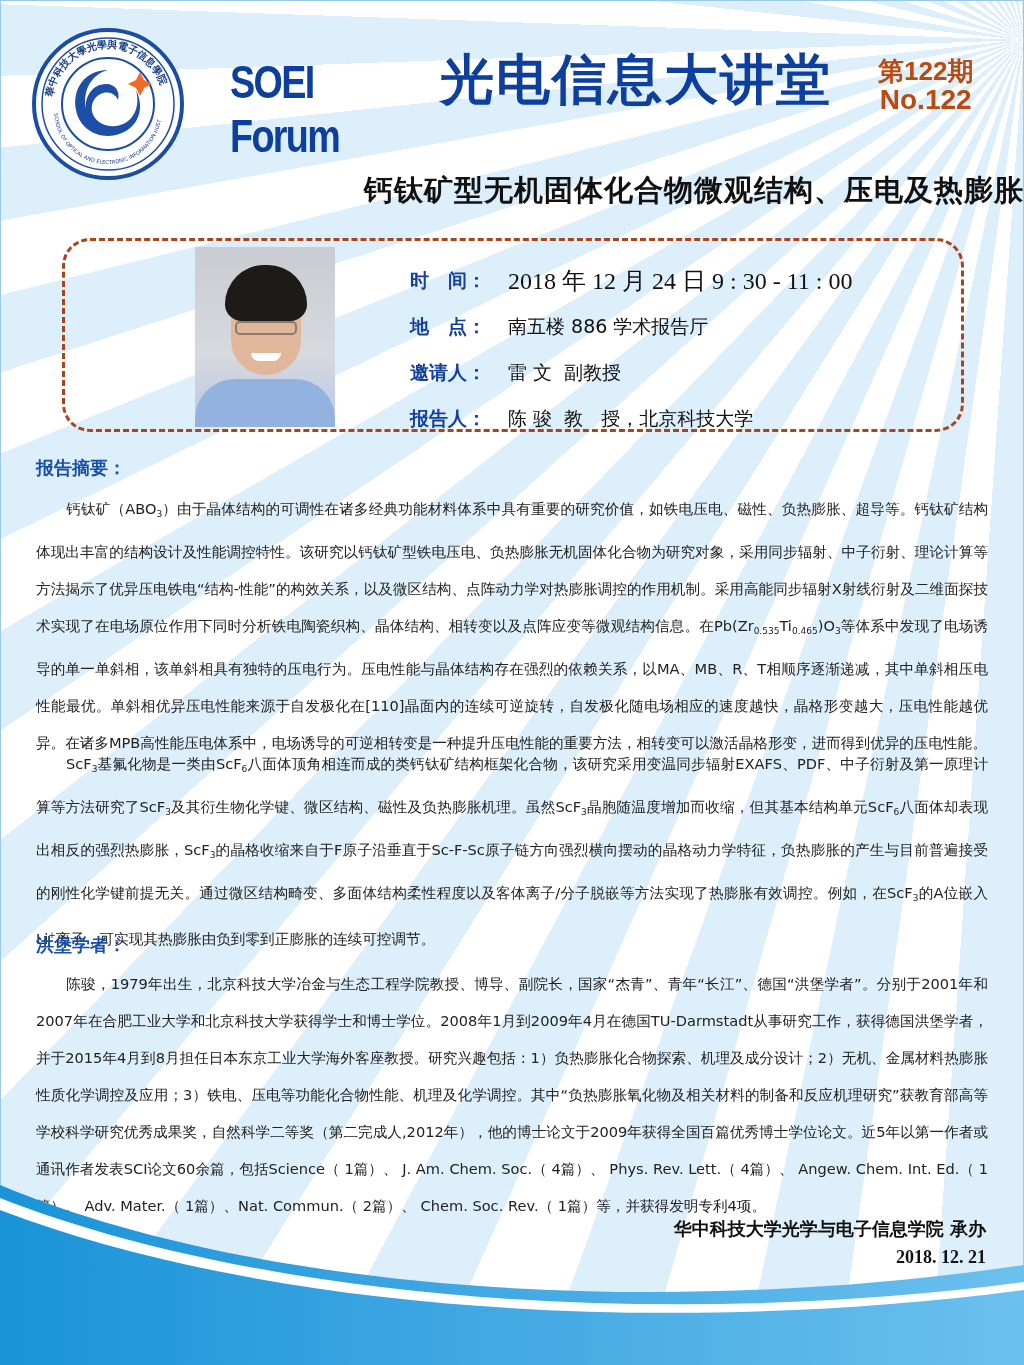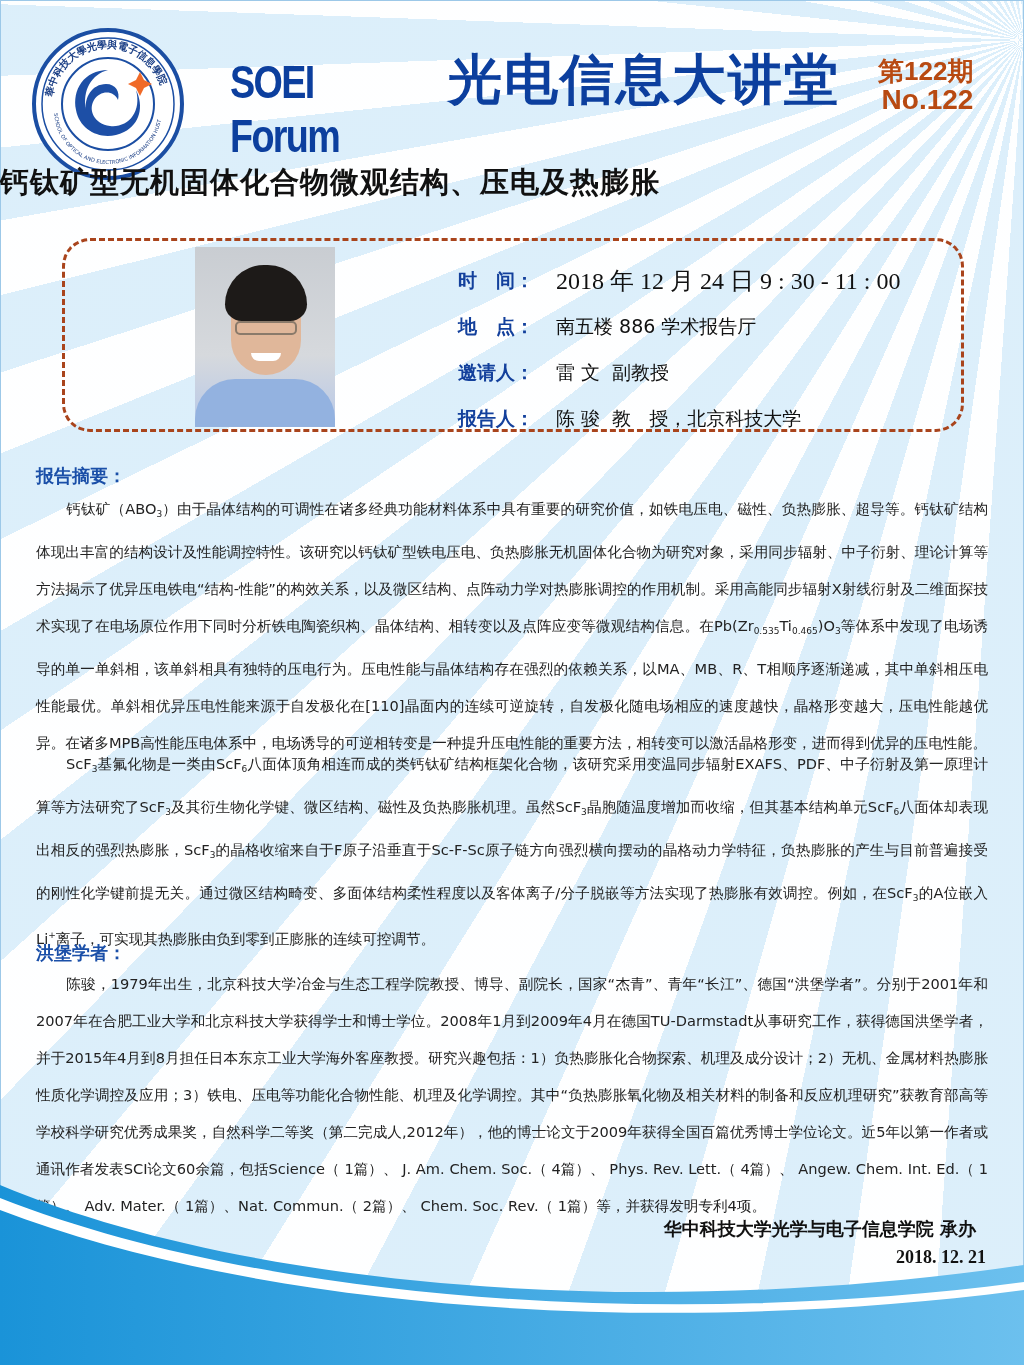--- a/index.html
+++ b/index.html
@@ -29,74 +29,74 @@
       position: absolute; left: 32px; top: 28px;
       width: 152px; height: 152px;
     }
     .brand {
       position: absolute; left: 230px; top: 44px;
       color: #0c3f9e; font-weight: bold;
       font-family: "Liberation Sans", sans-serif;
       display: flex; align-items: baseline;
     }
     .brand-en { font-size: 46px; letter-spacing: -2px; transform: scaleX(0.82); transform-origin: left; display:inline-block; width: 210px; }
-    .brand-cn { font-size: 54px; letter-spacing: 2px; margin-left: 8px; font-family: Liberation Serif, serif; }
+    .brand-cn { font-size: 54px; letter-spacing: 2px; font-family: Liberation Serif, serif; }
     .issue {
       position: absolute; left: 878px; top: 58px;
-      color: #b84a12; font-weight: bold; text-align: right; line-height: 1.05;
+      color: #b84a12; font-weight: bold; text-align: center; line-height: 1.05;
       font-family: "Liberation Sans", sans-serif;
     }
     .issue-cn { font-size: 26px; }
     .issue-en { font-size: 28px; }
 
     .talk-title {
-      position: absolute; left: 0; right: 0; top: 163px;
-      text-align: left; font-size: 29px; font-weight: bold; color: #111;
+      position: absolute; left: 0; right: 0; top: 171px;
+      text-align: right; font-size: 29px; font-weight: bold; color: #111;
       letter-spacing: 1px;
     }
 
     
     .info-box {
       position: absolute; left: 62px; top: 238px; width: 902px; height: 194px;
       border: 3px dashed #a9441c; border-radius: 28px;
     }
     .photo {
       position: absolute; left: 195px; top: 247px; width: 140px; height: 180px;
       background: linear-gradient(180deg, #c9cdd2 0%, #d6d9dd 60%, #b7c8e8 100%);
       overflow: hidden;
     }
     .photo .hair { position:absolute; left:30px; top:18px; width:82px; height:56px; background:#1d1a18; border-radius:42px 42px 18px 18px; }
     .photo .face { position:absolute; left:36px; top:42px; width:70px; height:86px; background:#e0b79a; border-radius:30px 30px 36px 36px; }
     .photo .glasses { position:absolute; left:40px; top:74px; width:62px; height:14px; border:2px solid #8a7a6a; border-radius:5px; }
     .photo .smile { position:absolute; left:56px; top:106px; width:30px; height:8px; background:#fff; border-radius:0 0 14px 14px; }
     .photo .shirt { position:absolute; left:0; top:132px; width:140px; height:60px; background:#93b2e0; border-radius:40px 40px 0 0; }
 
-    .info-rows { position: absolute; left: 410px; top: 258px; margin-left: 48px; }
+    .info-rows { position: absolute; left: 410px; top: 258px; }
     .info-row { display: flex; height: 46px; align-items: center; font-size: 19px; }
     .info-label { width: 98px; color: #13409c; font-weight: bold; letter-spacing: 0; white-space: pre; }
     .info-value { color: #111; white-space: pre; }
     .info-value.serif { font-family: "Liberation Serif", serif; font-weight: normal; font-size: 24px; }
 
     
     .section-heading {
       position: absolute; left: 36px;
-      color: #1a4fa8; font-weight: bold; font-size: 18px; margin-top: 8px;
+      color: #1a4fa8; font-weight: bold; font-size: 18px;
     }
     .para {
       position: absolute; left: 36px; width: 952px;
       font-size: 14.6px; line-height: 37px; color: #222;
       text-align: justify;
     }
     .para .indent { display: inline-block; width: 30px; }
     .para sub { font-size: 9px; vertical-align: -3px; }
     .para sup { font-size: 9px; }
 
     
     .organizer {
-      position: absolute; right: 48px; top: 1217px;
+      position: absolute; right: 38px; top: 1217px;
       font-size: 18px; font-weight: bold; color: #111;
     }
     .footer-date {
       position: absolute; right: 38px; top: 1247px;
       font-size: 18px; font-weight: bold; color: #111;
       font-family: "Liberation Serif", serif;
       text-align: right;
     }
     .wave { position: absolute; left: 0; bottom: 0; width: 1024px; height: 185px; }
   </style>

